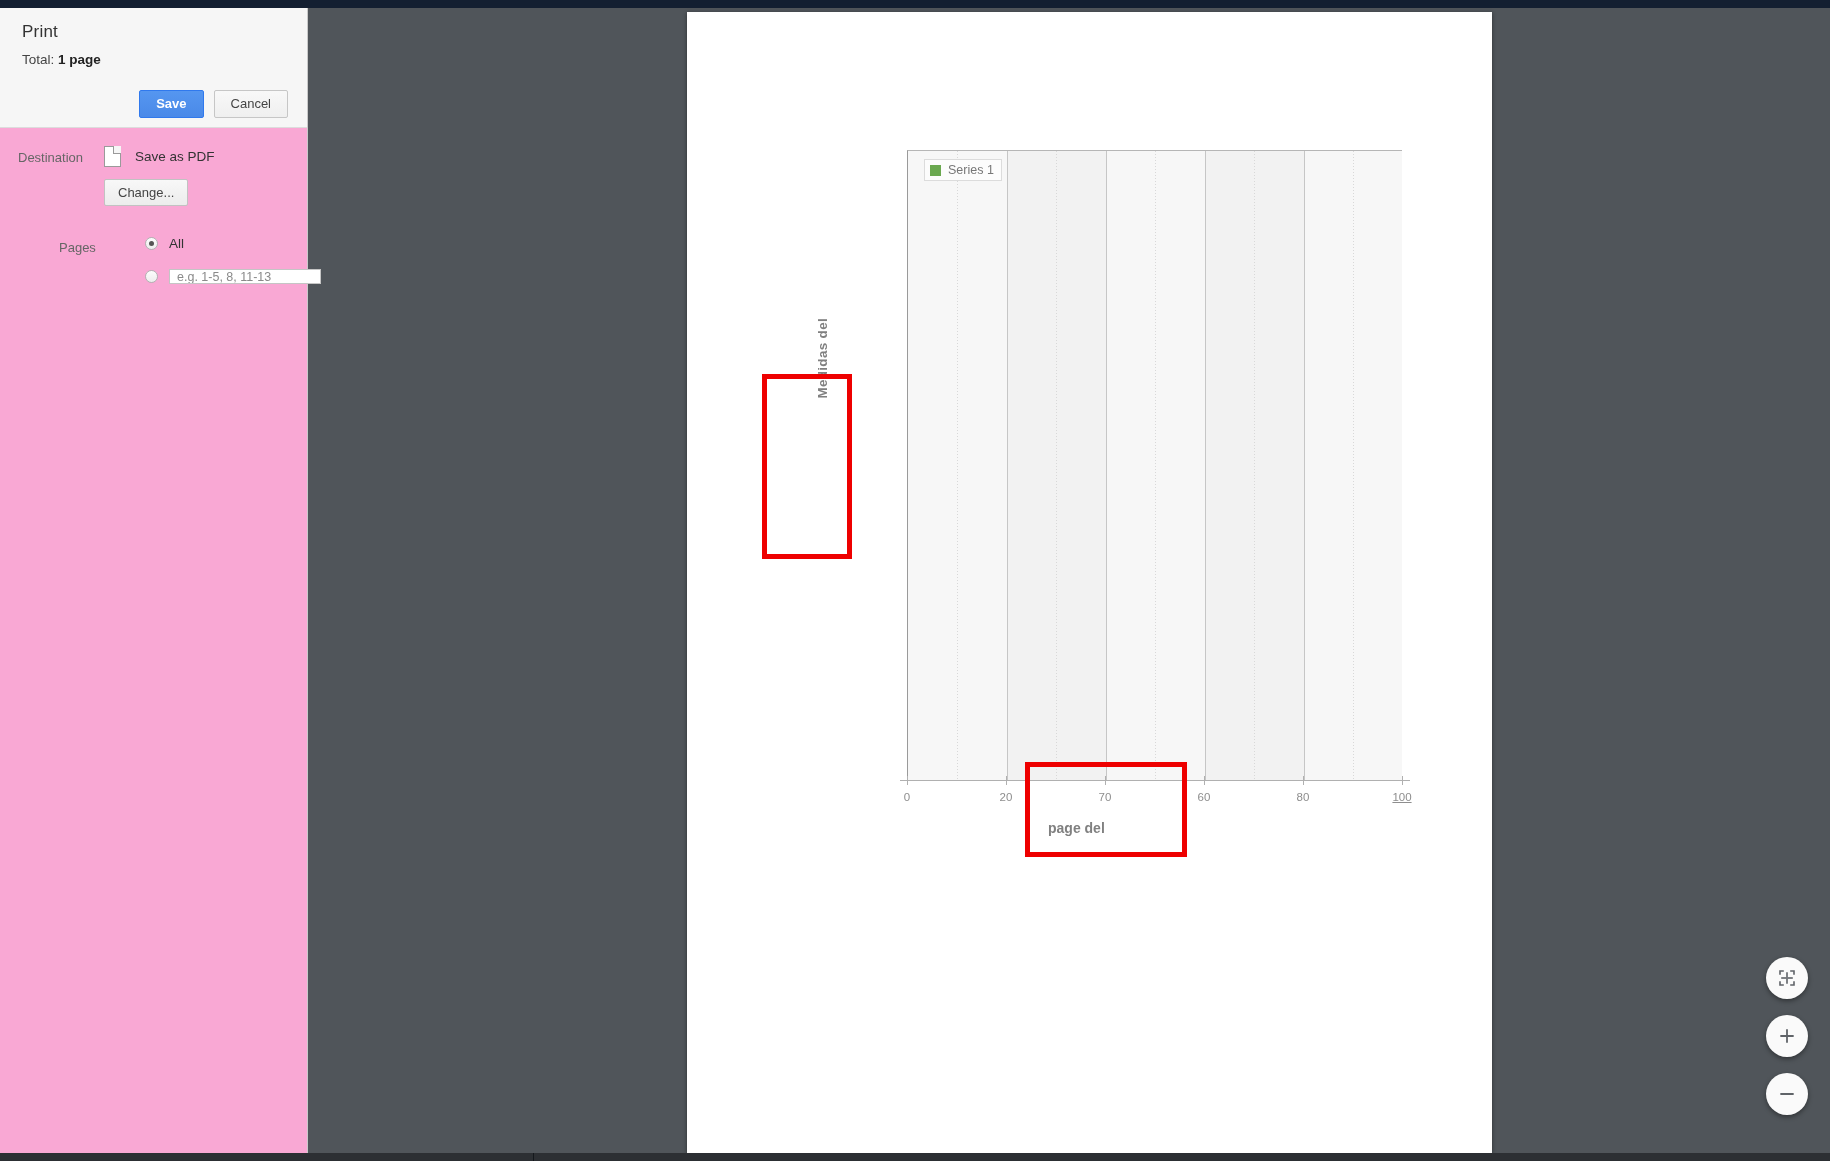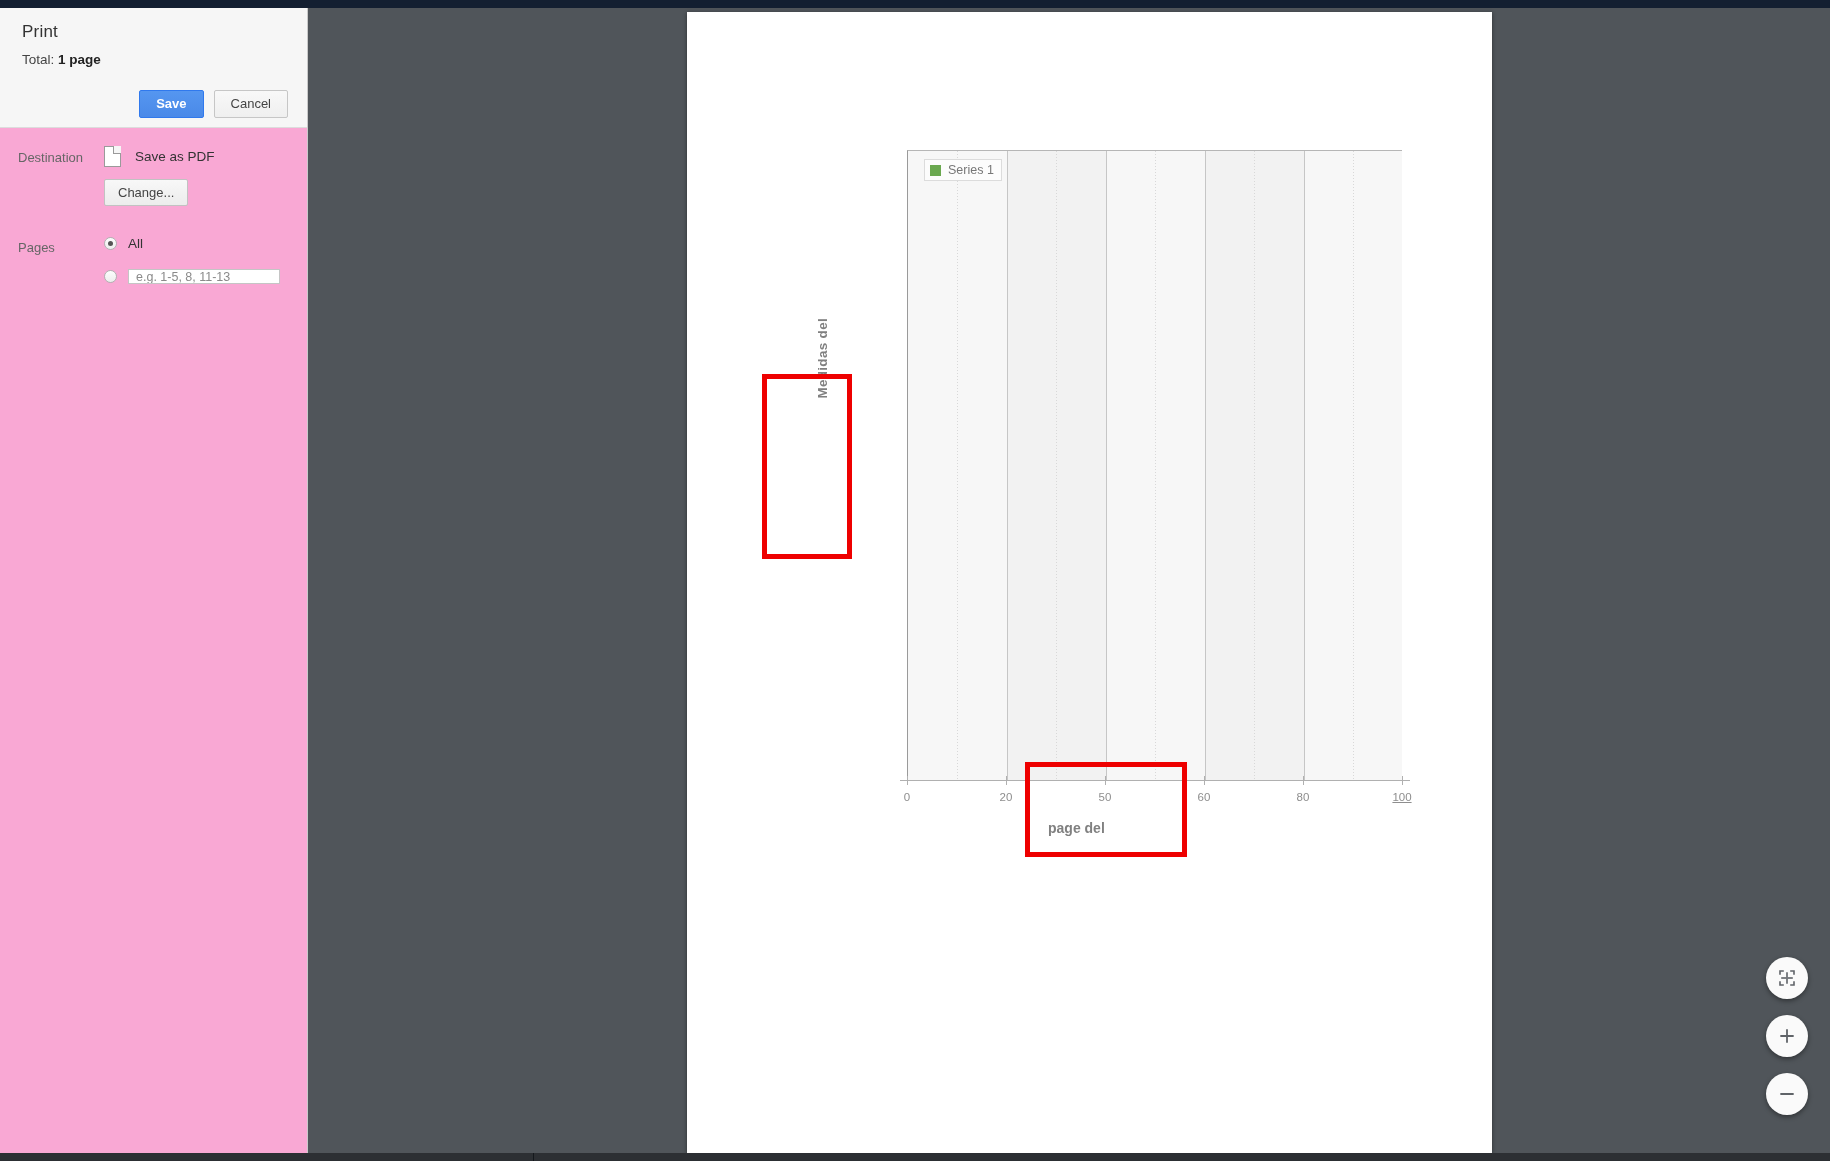--- a/index.html
+++ b/index.html
@@ -118,21 +118,21 @@
     margin-top: 12px;
     display: inline-block;
     font-size: 13px;
     padding: 5px 13px;
     background: linear-gradient(#f8f8f8, #ececec);
     border: 1px solid #c2c2c2;
     border-radius: 2px;
     color: #444; cursor: pointer;
   }
 
-  .pages-row { margin-top: 30px; }
+  .pages-row { margin-top: 30px; margin-left: 41px; }
   .radio-line { display: flex; align-items: center; gap: 11px; }
   .radio {
     width: 13px; height: 13px; flex: none;
     border-radius: 50%;
     border: 1px solid #b2b2b2;
     background: linear-gradient(#fdfdfd, #ededed);
     position: relative;
   }
   .radio.checked::after {
     content: ""; position: absolute;
@@ -348,21 +348,21 @@
       <div class="axis-x-line"></div>
       <div class="tick" style="left:85px;"></div>
       <div class="tick" style="left:184px;"></div>
       <div class="tick" style="left:283px;"></div>
       <div class="tick" style="left:382px;"></div>
       <div class="tick" style="left:481px;"></div>
       <div class="tick" style="left:580px;"></div>
 
       <div class="xtick-label" style="left:85px;">0</div>
       <div class="xtick-label" style="left:184px;">20</div>
-      <div class="xtick-label" style="left:283px;">50</div>
+      <div class="xtick-label" style="left:283px;">70</div>
       <div class="xtick-label" style="left:382px;">60</div>
       <div class="xtick-label" style="left:481px;">80</div>
       <div class="xtick-label" style="left:580px;text-decoration:underline;">100</div>
 
       <div class="ylabel">Medidas del</div>
       <div class="xlabel">page del</div>
 
     </div>
   </div>
 

